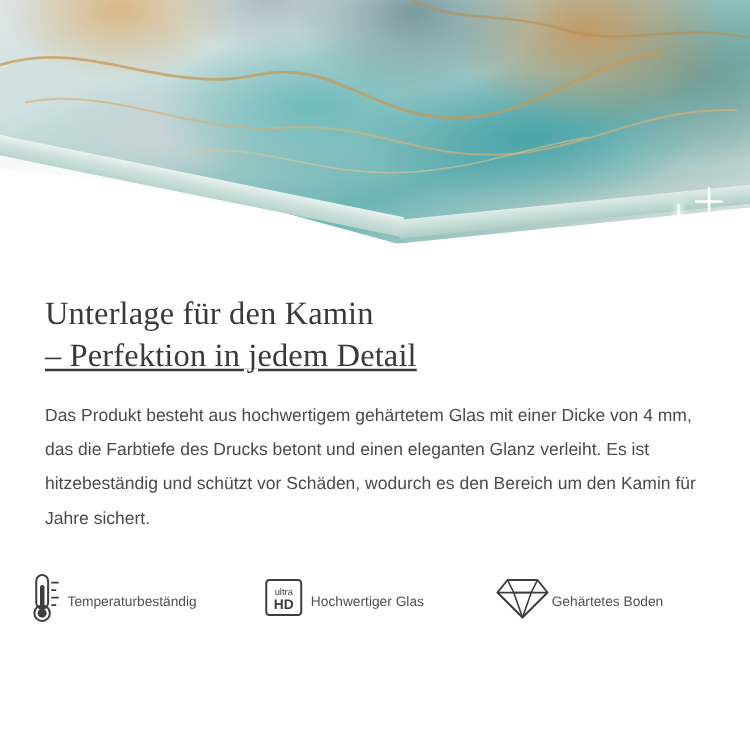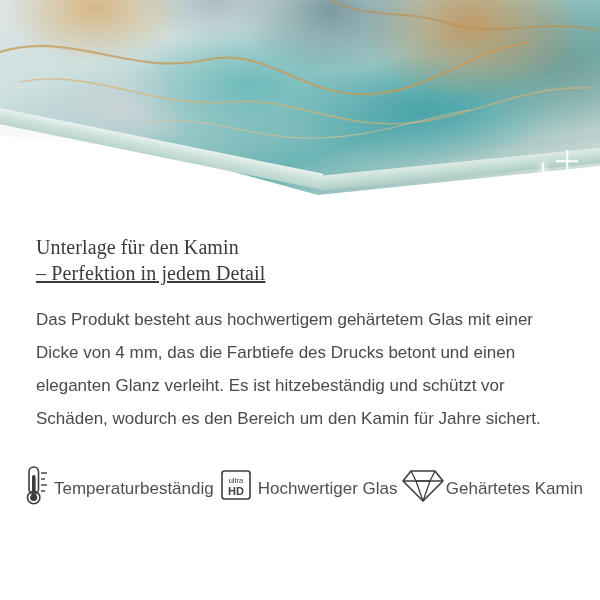--- a/index.html
+++ b/index.html
@@ -126,33 +126,33 @@
   }
   .sparkle-small::before { width: 22px; height: 1.5px; }
   .sparkle-small::after { width: 1.5px; height: 22px; }
 
   
   .content {
     padding: 22px 36px 0 36px;
   }
   .headline {
     font-family: "Liberation Serif", serif;
-    font-size: 20px;
+    font-size: 26px;
     line-height: 1.32;
     color: #3a3a3a;
     font-weight: 400;
     letter-spacing: 0.1px;
     margin: 0 0 16px 0;
   }
   .headline .line2 {
     display: block;
     text-decoration: underline;
   }
   .body-copy {
-    font-size: 17px;
+    font-size: 14px;
     line-height: 1.95;
     color: #4a4a4a;
     max-width: 528px;
     margin: 0;
   }
 
   
   .features {
     margin-top: 28px;
     padding: 0 14px;
@@ -167,21 +167,21 @@
     justify-content: flex-start;
   }
   .feature-icon {
     height: 44px;
     display: flex;
     align-items: center;
     justify-content: center;
   }
   .feature-label {
     margin-top: 8px;
-    font-size: 17px;
+    font-size: 11px;
     color: #4f4f4f;
     text-align: center;
     line-height: 1.3;
   }
   svg { display: block; }
 </style>
 </head>
 <body>
 
 <div class="page">
@@ -243,19 +243,19 @@
     <div class="feature">
       <div class="feature-icon">
         <svg width="46" height="40" viewBox="0 0 46 40">
           <path d="M11 6 H35 L43 16 L23 36 L3 16 Z" fill="none" stroke="#3d3d3d" stroke-width="1.6" stroke-linejoin="round"></path>
           <path d="M3 16 H43" stroke="#3d3d3d" stroke-width="1.4"></path>
           <path d="M11 6 L16 16 L23 36" fill="none" stroke="#3d3d3d" stroke-width="1.3"></path>
           <path d="M35 6 L30 16 L23 36" fill="none" stroke="#3d3d3d" stroke-width="1.3"></path>
           <path d="M16 16 H30" stroke="#3d3d3d" stroke-width="1.3"></path>
         </svg>
       </div>
-      <div class="feature-label">Gehärtetes Kamin</div>
+      <div class="feature-label">Gehärtetes Boden</div>
     </div>
 
 
 
   </div>
 </div>
 
 </body></html>

